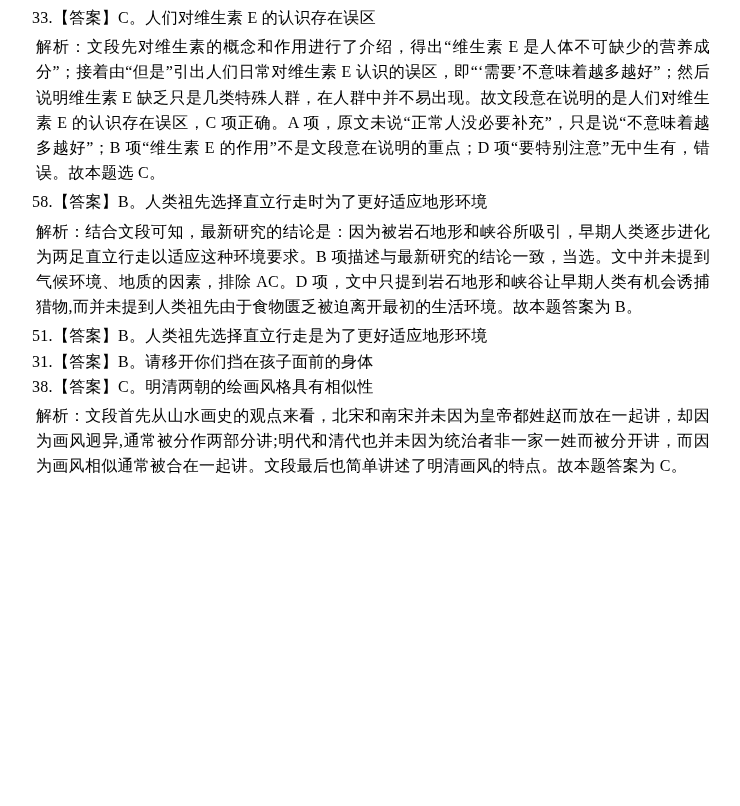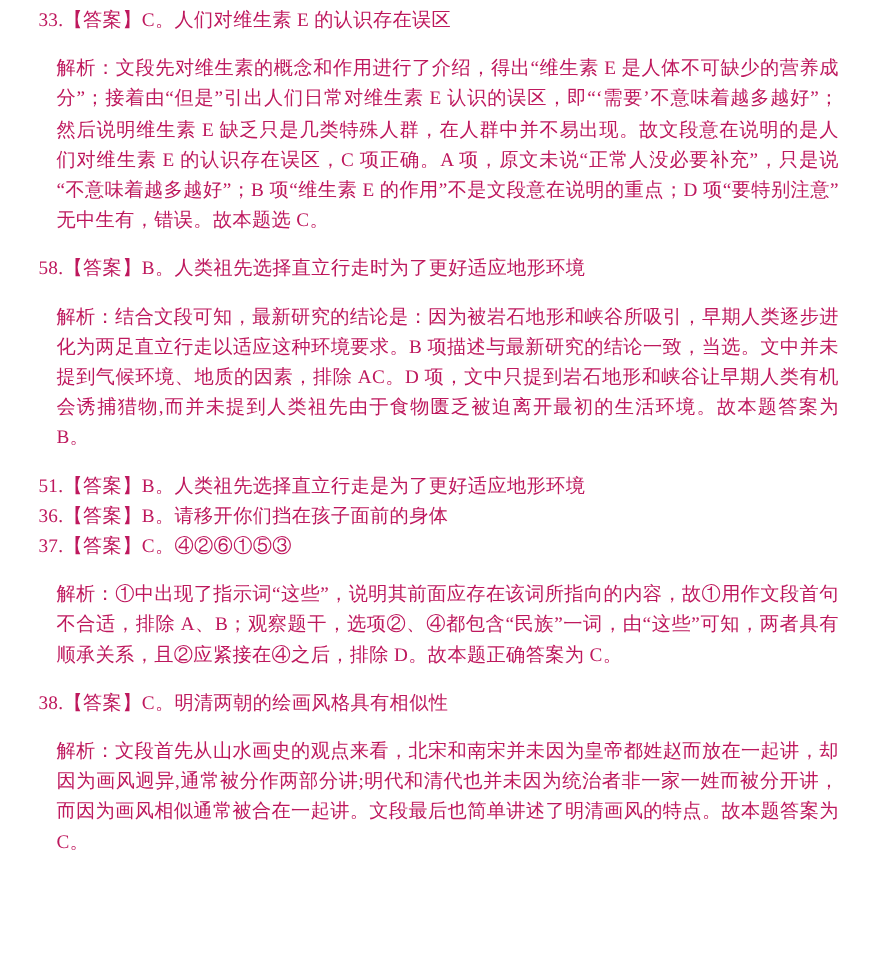--- a/index.html
+++ b/index.html
@@ -11,38 +11,38 @@
     width: 740px;
     height: 806px;
     overflow: hidden;
   }
   .page {
     box-sizing: border-box;
     width: 740px;
     height: 612px;
     padding: 5px 26px 4px 32px;
     background: #ffffff;
-    color: #be185d;
+    color: #000000;
     font-family: "Liberation Serif", "DejaVu Serif", serif;
     font-size: 16px;
     line-height: 25.2px;
     -webkit-font-smoothing: antialiased;
   }
   .qa-item {
     margin: 0;
     padding: 0;
   }
   .answer-line {
     margin: 0;
     text-align: left;
     white-space: normal;
     letter-spacing: 0.3px;
   }
   .analysis-paragraph {
-    margin: 15px;
+    margin: 4px;
     text-align: justify;
     text-justify: inter-character;
     letter-spacing: 0.3px;
   }
 </style>
 </head>
 <body>
 
 <article class="page">
 
@@ -54,26 +54,22 @@
   <section class="qa-item">
     <p class="answer-line">58.【答案】B。人类祖先选择直立行走时为了更好适应地形环境</p>
     <p class="analysis-paragraph">解析：结合文段可知，最新研究的结论是：因为被岩石地形和峡谷所吸引，早期人类逐步进化为两足直立行走以适应这种环境要求。B 项描述与最新研究的结论一致，当选。文中并未提到气候环境、地质的因素，排除 AC。D 项，文中只提到岩石地形和峡谷让早期人类有机会诱捕猎物,而并未提到人类祖先由于食物匮乏被迫离开最初的生活环境。故本题答案为 B。</p>
   </section>
 
   <section class="qa-item">
     <p class="answer-line">51.【答案】B。人类祖先选择直立行走是为了更好适应地形环境</p>
   </section>
 
   <section class="qa-item">
-    <p class="answer-line">36.【答案】B。请移开你们挡在孩子面前的身体</p>
+    <p class="answer-line">31.【答案】B。请移开你们挡在孩子面前的身体</p>
   </section>
 
-  <section class="qa-item">
-    <p class="answer-line">37.【答案】C。④②⑥①⑤③</p>
-    <p class="analysis-paragraph">解析：①中出现了指示词“这些”，说明其前面应存在该词所指向的内容，故①用作文段首句不合适，排除 A、B；观察题干，选项②、④都包含“民族”一词，由“这些”可知，两者具有顺承关系，且②应紧接在④之后，排除 D。故本题正确答案为 C。</p>
-  </section>
 
   <section class="qa-item">
     <p class="answer-line">38.【答案】C。明清两朝的绘画风格具有相似性</p>
     <p class="analysis-paragraph">解析：文段首先从山水画史的观点来看，北宋和南宋并未因为皇帝都姓赵而放在一起讲，却因为画风迥异,通常被分作两部分讲;明代和清代也并未因为统治者非一家一姓而被分开讲，而因为画风相似通常被合在一起讲。文段最后也简单讲述了明清画风的特点。故本题答案为 C。</p>
   </section>
 
 </article>
 
 </body></html>

